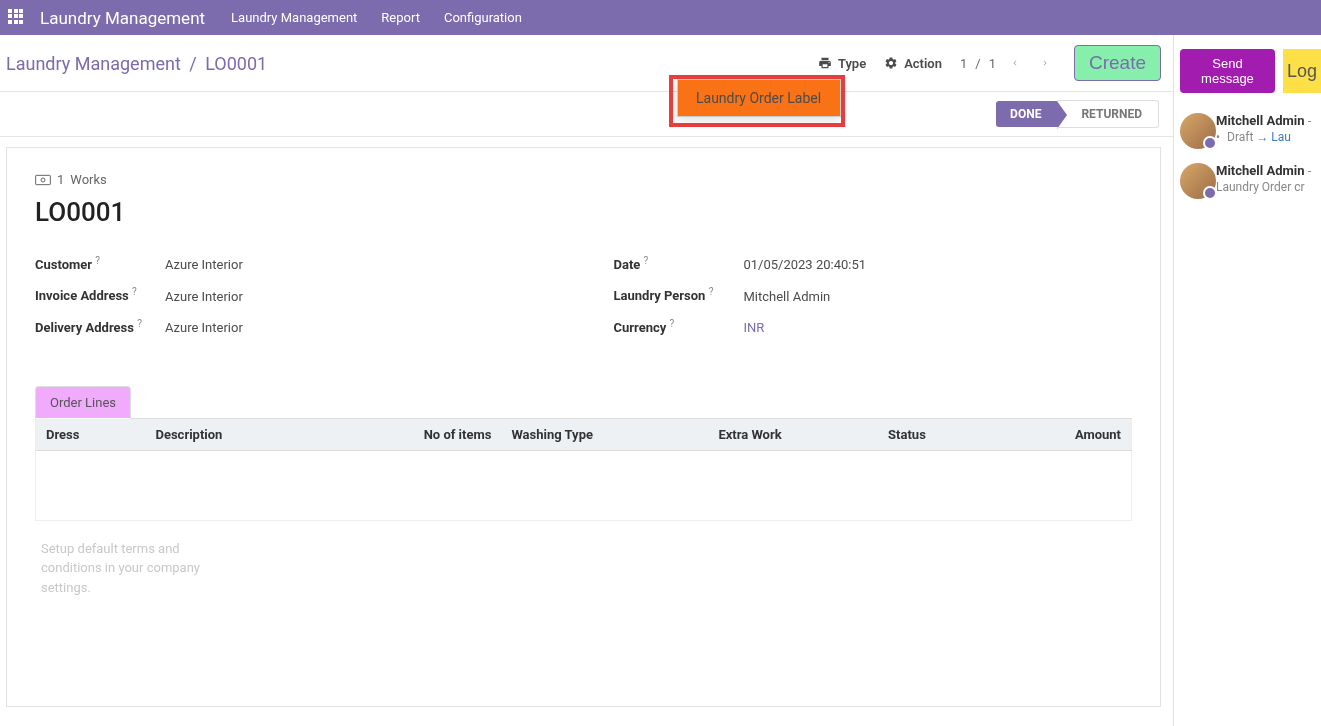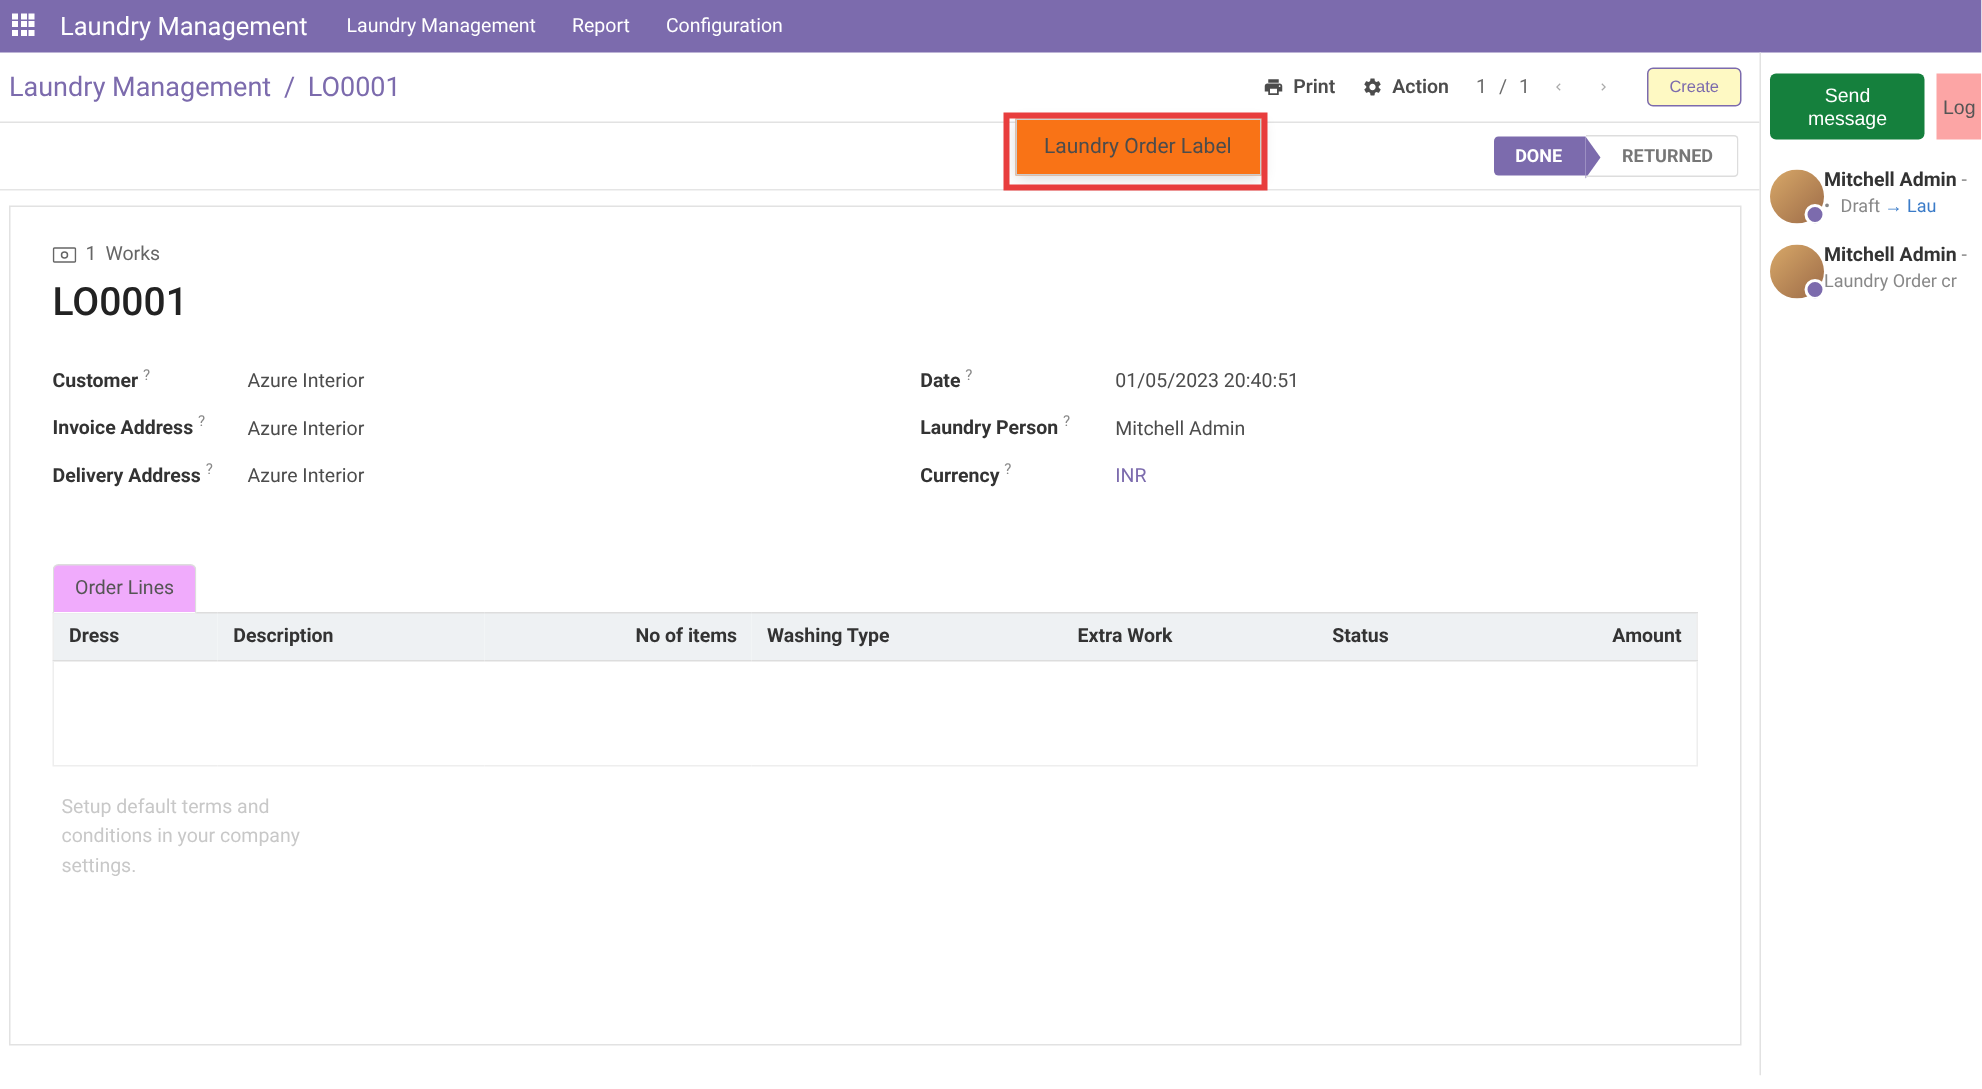--- a/index.html
+++ b/index.html
@@ -14,21 +14,21 @@
 
 
 .header { display: flex; align-items: center; justify-content: space-between; padding: 10px 12px 10px 6px; border-bottom: 1px solid #e2e2e2; position: relative; }
 .breadcrumb { font-size: 18px; color: #7c6bad; }
 .breadcrumb .sep { color: #7c6bad; margin: 0 4px; }
 .breadcrumb .current { color: #7c6bad; }
 .header-actions { display: flex; align-items: center; gap: 18px; }
 .action-btn { display: inline-flex; align-items: center; gap: 6px; color: #4c4c4c; font-weight: 600; cursor: pointer; font-size: 13px; }
 .pager { display: flex; align-items: center; gap: 8px; color: #6c6c6c; font-size: 13px; }
 .pager .arrow { width: 22px; height: 22px; display: flex; align-items: center; justify-content: center; cursor: pointer; color: #888; border-radius: 3px; }
-.btn-create { background: #fef9c3; border: 1px solid #7c6bad; color: #7c6bad; padding: 6px 14px; border-radius: 4px; font-weight: 500; cursor: pointer; font-size: 11px; }
+.btn-create { background: #86efac; border: 1px solid #7c6bad; color: #7c6bad; padding: 6px 14px; border-radius: 4px; font-weight: 500; cursor: pointer; font-size: 19px; }
 
 
 .dropdown-panel { position: absolute; top: 44px; right: 332px; background: #f97316; border: 1px solid #ccc; box-shadow: 0 2px 10px rgba(0,0,0,.15); min-width: 164px; z-index: 100; }
 .dropdown-panel .item { padding: 10px 18px; cursor: pointer; font-size: 14px; }
 .red-box { position: absolute; top: 40px; right: 328px; width: 176px; height: 52px; border: 4px solid #e83d3d; z-index: 101; pointer-events: none; }
 
 
 .layout { display: flex; }
 .main { flex: 1; min-width: 0; }
 .chatter { width: 148px; border-left: 1px solid #e2e2e2; padding: 14px 0 14px 6px; min-height: 680px; overflow: hidden; }
@@ -64,22 +64,22 @@
 .tag { display: inline-block; border: 1px solid #aaa; border-radius: 11px; padding: 2px 10px; font-size: 12px; color: #666; }
 .empty-row td { height: 70px; border-bottom: 1px solid #eee; }
 .footer-row { display: flex; justify-content: space-between; padding: 18px 6px; }
 .terms { color: #c8c8c8; font-size: 13px; line-height: 1.5; max-width: 200px; }
 .total { font-size: 14px; }
 .total .lbl { font-weight: 700; color: #333; margin-right: 40px; }
 .total .lbl .help { font-weight: 400; color: #888; font-size: 10px; vertical-align: super; }
 
 
 .chatter-top { display: flex; gap: 8px; margin-bottom: 20px; }
-.btn-send { background: #15803d; color: #fff; border: none; padding: 7px 12px; border-radius: 4px; font-size: 13px; font-weight: 500; cursor: pointer; }
-.btn-log { background: #fca5a5; border: none; color: #555; font-size: 13px; cursor: pointer; padding: 7px 4px; }
+.btn-send { background: #a21caf; color: #fff; border: none; padding: 7px 12px; border-radius: 4px; font-size: 13px; font-weight: 500; cursor: pointer; }
+.btn-log { background: #fde047; border: none; color: #555; font-size: 18px; cursor: pointer; padding: 7px 4px; }
 .msg { display: flex; margin-bottom: 14px; overflow: hidden; white-space: nowrap; }
 .avatar { width: 36px; height: 36px; border-radius: 50%; background: linear-gradient(135deg,#d8a868,#9c6b48); position: relative; flex-shrink: 0; }
 .avatar::after { content:''; position:absolute; bottom:-1px; right:-1px; width:10px; height:10px; border-radius:50%; background:#7c6bad; border:2px solid #fff; }
 .msg-body .author { font-weight: 700; color: #333; font-size: 13px; }
 .msg-body .author .dash { font-weight:400; color:#888; }
 .msg-body .sub { color: #888; font-size: 12px; margin-top: 2px; }
 .msg-body .sub .link { color: #3a7bc8; }
 .msg-body .bullet { color: #888; margin-right: 4px; }
 
 svg { display: block; }
@@ -112,21 +112,21 @@
       <div class="breadcrumb">
         <span>Laundry Management</span>
         <span class="sep">/</span>
         <span class="current">LO0001</span>
       </div>
       <div class="header-actions">
         <div class="action-btn">
           <svg width="14" height="14" viewBox="0 0 24 24" fill="#4c4c4c">
               <path d="M19 8H5c-1.66 0-3 1.34-3 3v6h4v4h12v-4h4v-6c0-1.66-1.34-3-3-3zm-3 11H8v-5h8v5zm3-7c-.55 0-1-.45-1-1s.45-1 1-1 1 .45 1 1-.45 1-1 1zm-1-9H6v4h12V3z"></path>
             </svg>
-          <span>Print</span>
+          <span>Type</span>
         </div>
         <div class="action-btn">
           <svg width="14" height="14" viewBox="0 0 24 24" fill="#4c4c4c">
               <path d="M19.14 12.94c.04-.3.06-.61.06-.94 0-.32-.02-.64-.07-.94l2.03-1.58c.18-.14.23-.41.12-.61l-1.92-3.32c-.12-.22-.37-.29-.59-.22l-2.39.96c-.5-.38-1.03-.7-1.62-.94l-.36-2.54c-.04-.24-.24-.41-.48-.41h-3.84c-.24 0-.43.17-.47.41l-.36 2.54c-.59.24-1.13.57-1.62.94l-2.39-.96c-.22-.08-.47 0-.59.22L2.74 8.87c-.12.21-.08.47.12.61l2.03 1.58c-.05.3-.07.63-.07.94 0 .31.02.64.06.94l-2.03 1.58c-.18.14-.23.41-.12.61l1.92 3.32c.12.22.37.29.59.22l2.39-.96c.5.38 1.03.7 1.62.94l.36 2.54c.05.24.24.41.48.41h3.84c.24 0 .44-.17.47-.41l.36-2.54c.59-.24 1.13-.56 1.62-.94l2.39.96c.22.08.47 0 .59-.22l1.92-3.32c.12-.22.07-.47-.12-.61l-2.01-1.58zM12 15.6c-1.98 0-3.6-1.62-3.6-3.6s1.62-3.6 3.6-3.6 3.6 1.62 3.6 3.6-1.62 3.6-3.6 3.6z"></path>
             </svg>
           <span>Action</span>
         </div>
         <div class="pager">
           <span>1</span>
           <span>/</span>

